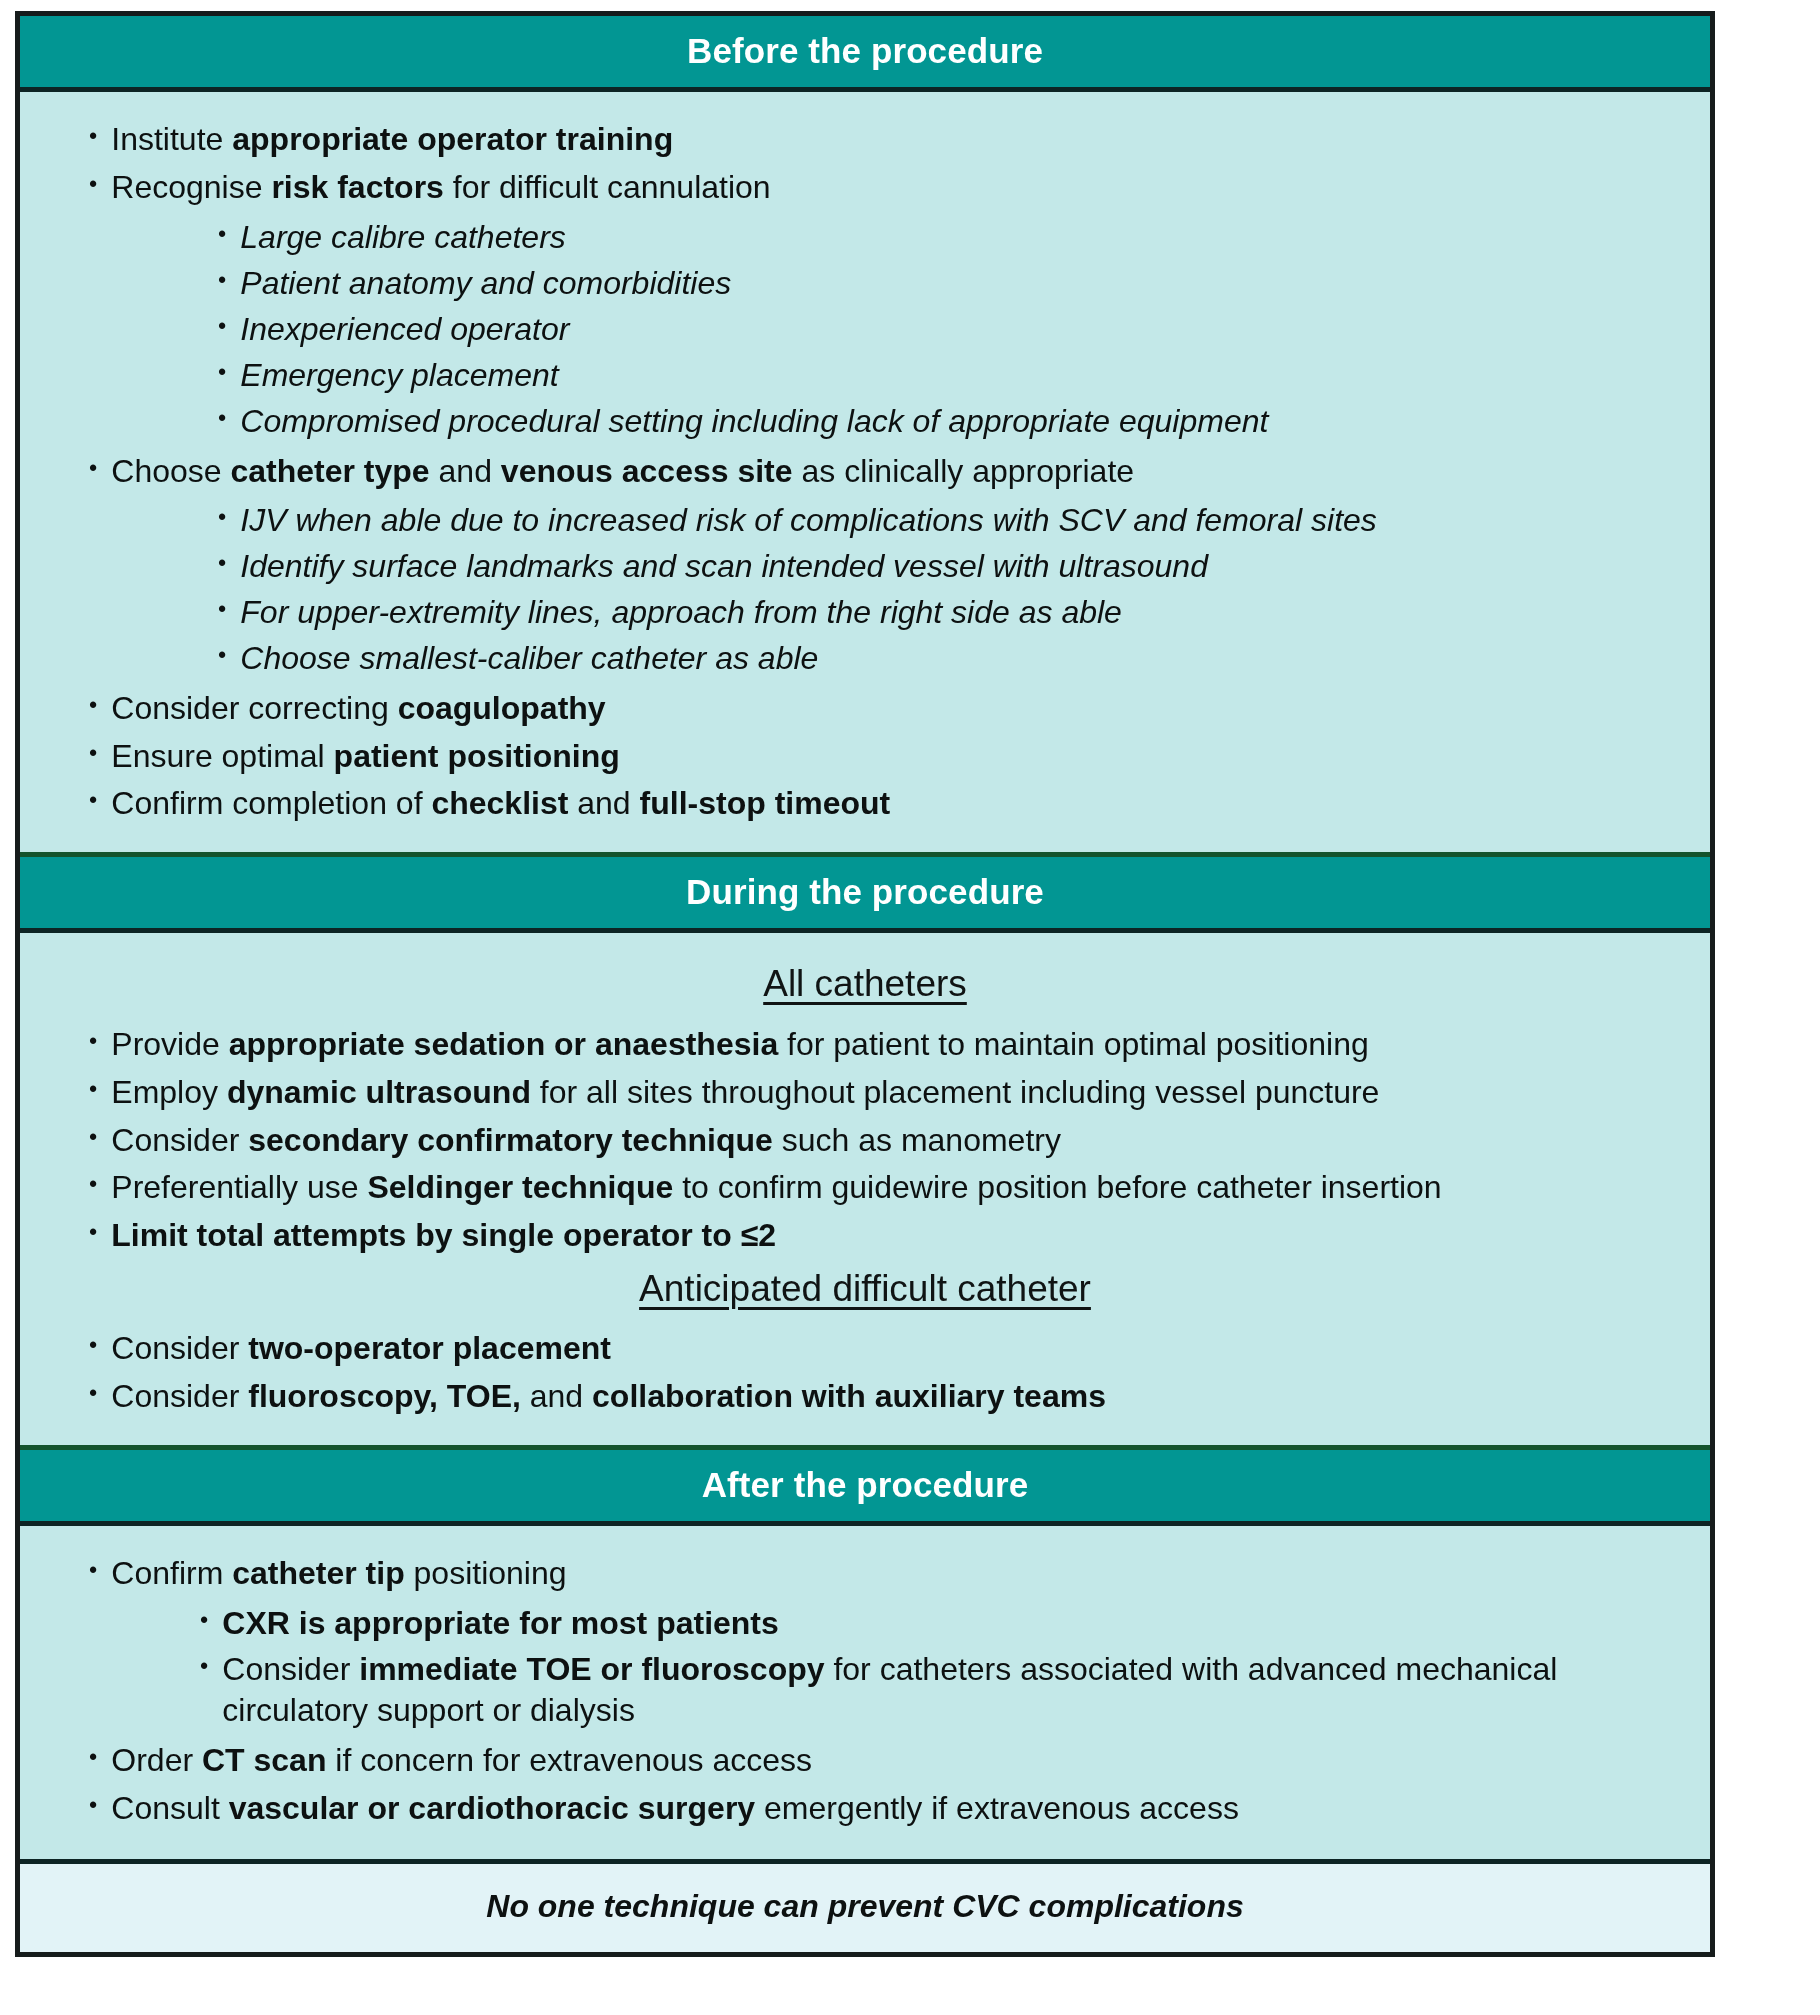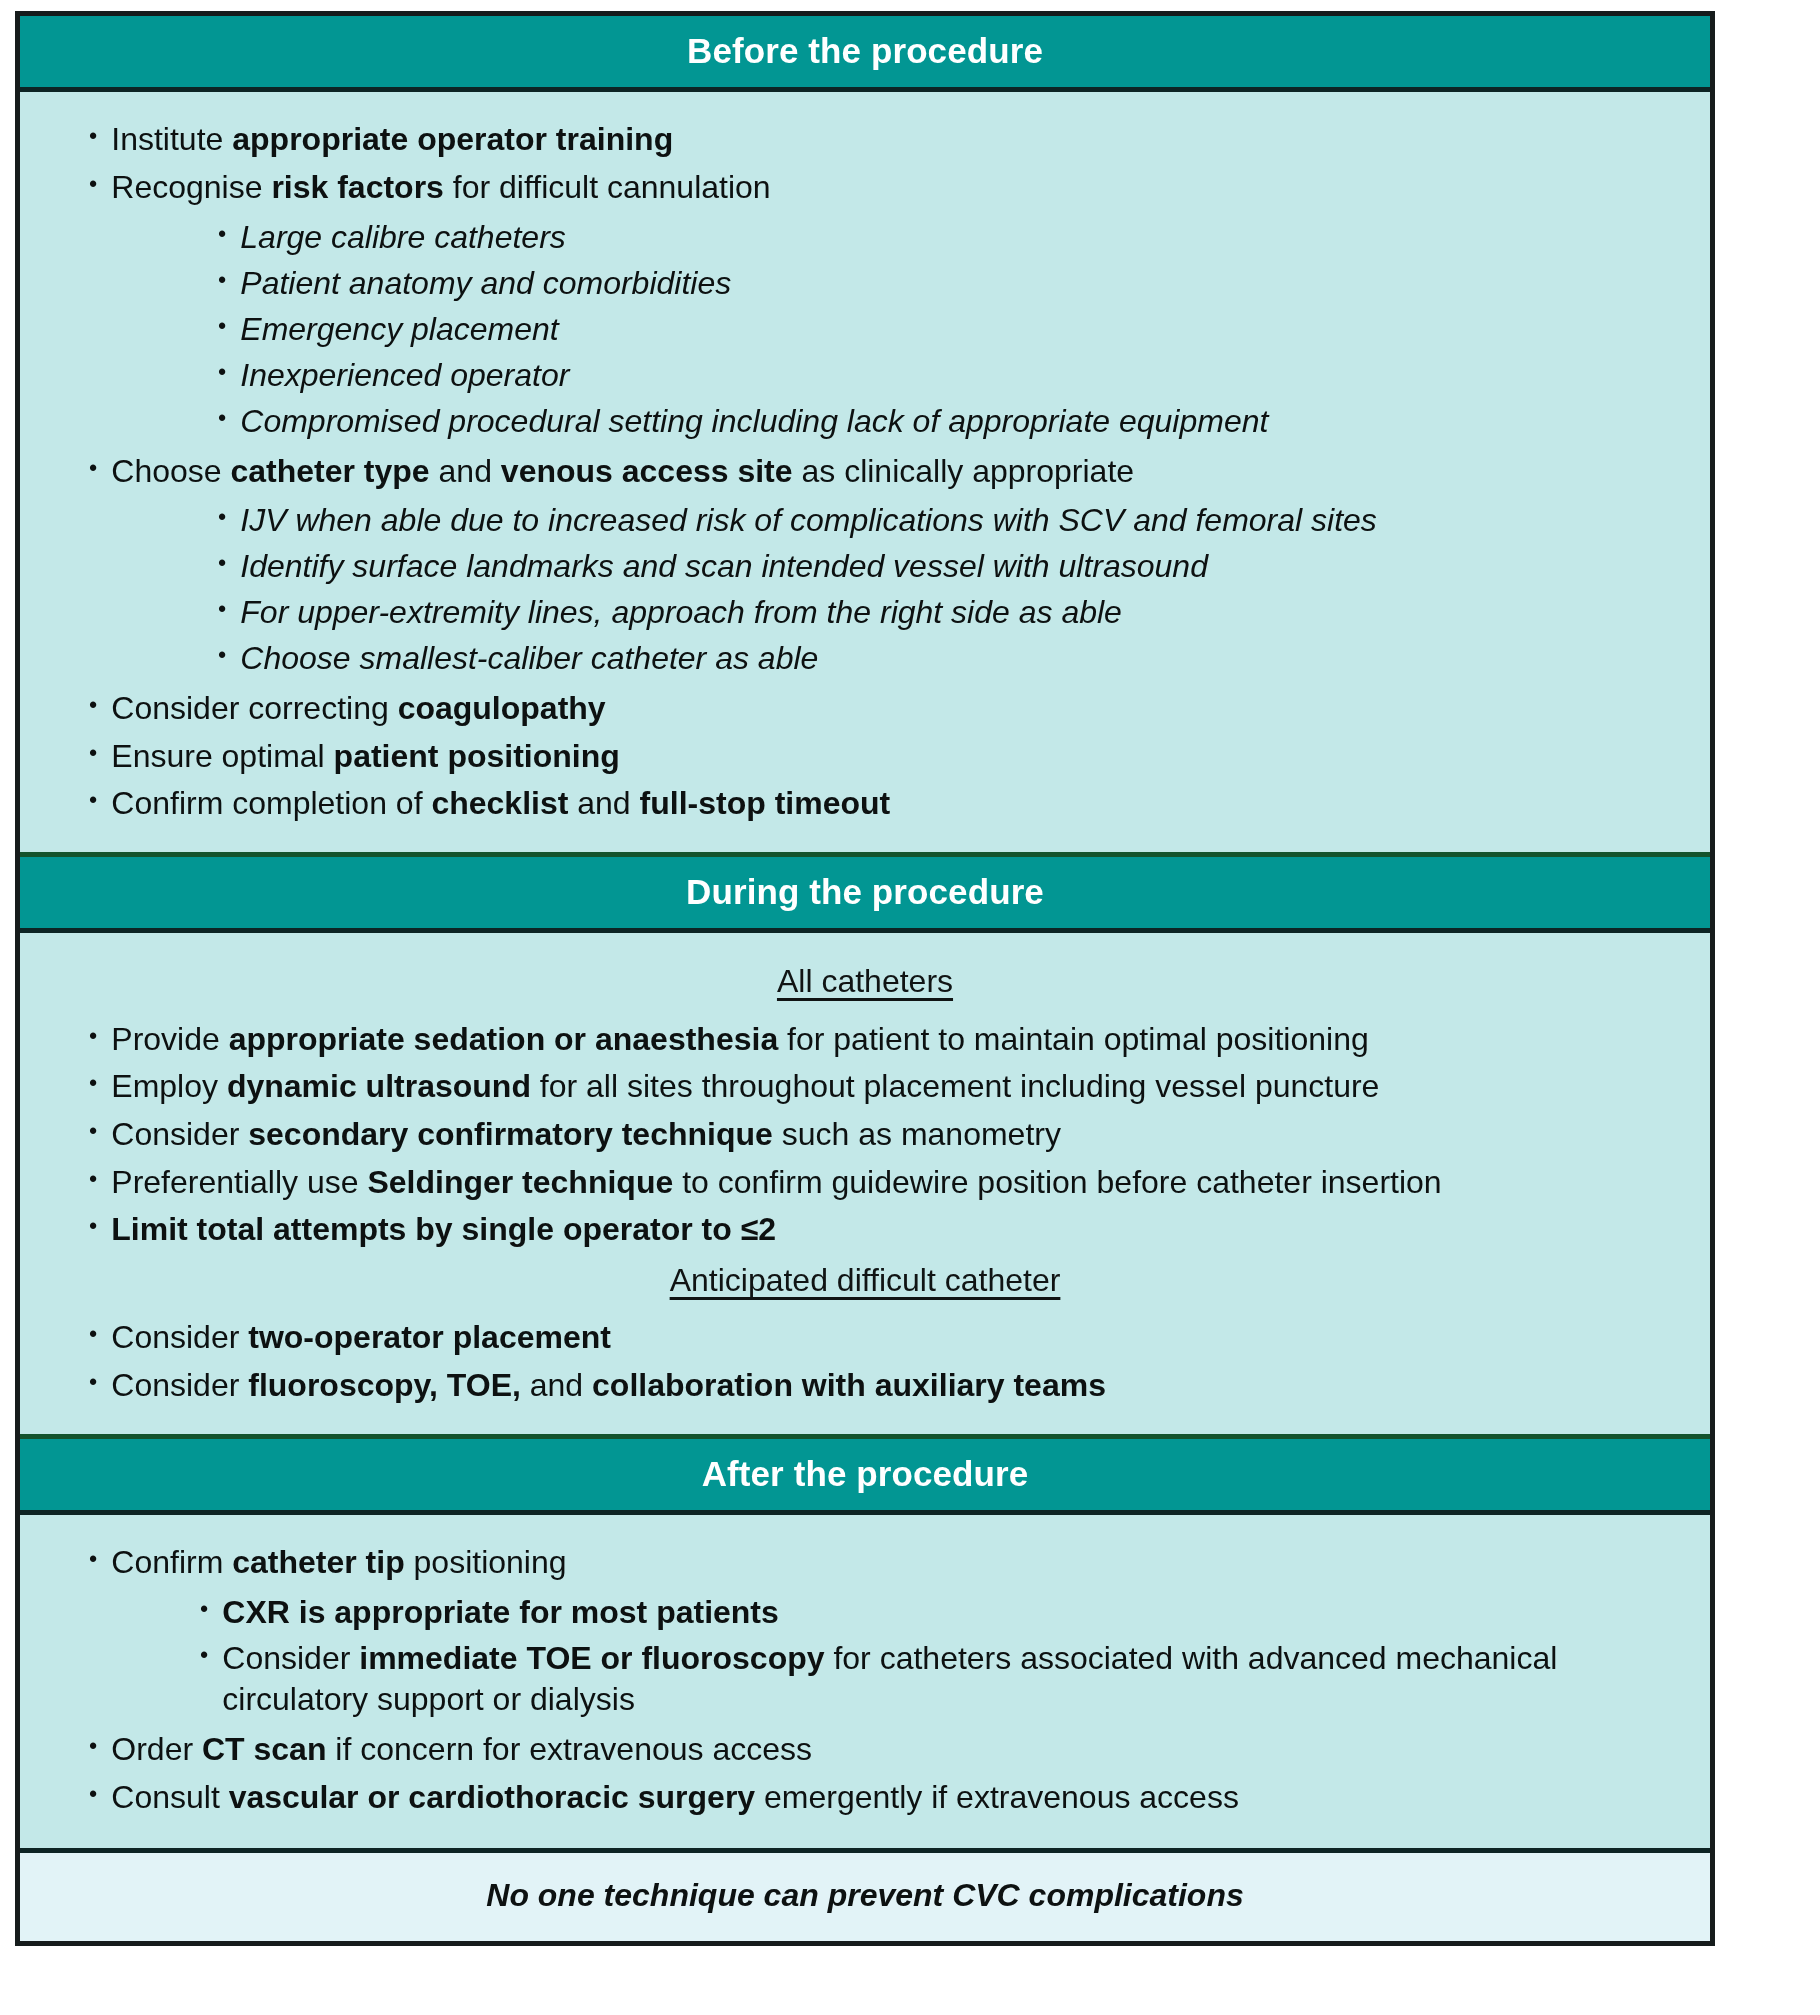--- a/index.html
+++ b/index.html
@@ -43,21 +43,21 @@
   
   .section-body {
     background: #c3e8e8;
     padding: 19px 16.7px 19px 16.7px;
   }
   .section-body.after-body { padding-bottom: 22px; }
 
   
   .subtitle {
     text-align: center;
-    font-size: 32px;
+    font-size: 37px;
     color: #101414;
     text-decoration: underline;
     text-underline-offset: 5.6px;
     text-decoration-thickness: 2.8px;
     margin: 12.2px 0 19px 0;
     line-height: 1.1;
   }
 
   
   ul.blist {
@@ -120,22 +120,22 @@
 
 <div class="figure" id="figure">
     <div class="section-header">Before the procedure</div>
     <div class="section-body">
       <ul class="blist lvl1">
         <li>Institute <b>appropriate operator training</b></li>
         <li>Recognise <b>risk factors</b> for difficult cannulation</li>
         <ul class="blist lvl2">
           <li>Large calibre catheters</li>
           <li>Patient anatomy and comorbidities</li>
+          <li>Inexperienced operator</li>
           <li>Emergency placement</li>
-          <li>Inexperienced operator</li>
           <li>Compromised procedural setting including lack of appropriate equipment</li>
         </ul>
         <li>Choose <b>catheter type</b> and <b>venous access site</b> as clinically appropriate</li>
         <ul class="blist lvl2">
           <li>IJV when able due to increased risk of complications with SCV and femoral sites</li>
           <li>Identify surface landmarks and scan intended vessel with ultrasound</li>
           <li>For upper-extremity lines, approach from the right side as able</li>
           <li>Choose smallest-caliber catheter as able</li>
         </ul>
         <li>Consider correcting <b>coagulopathy</b></li>

